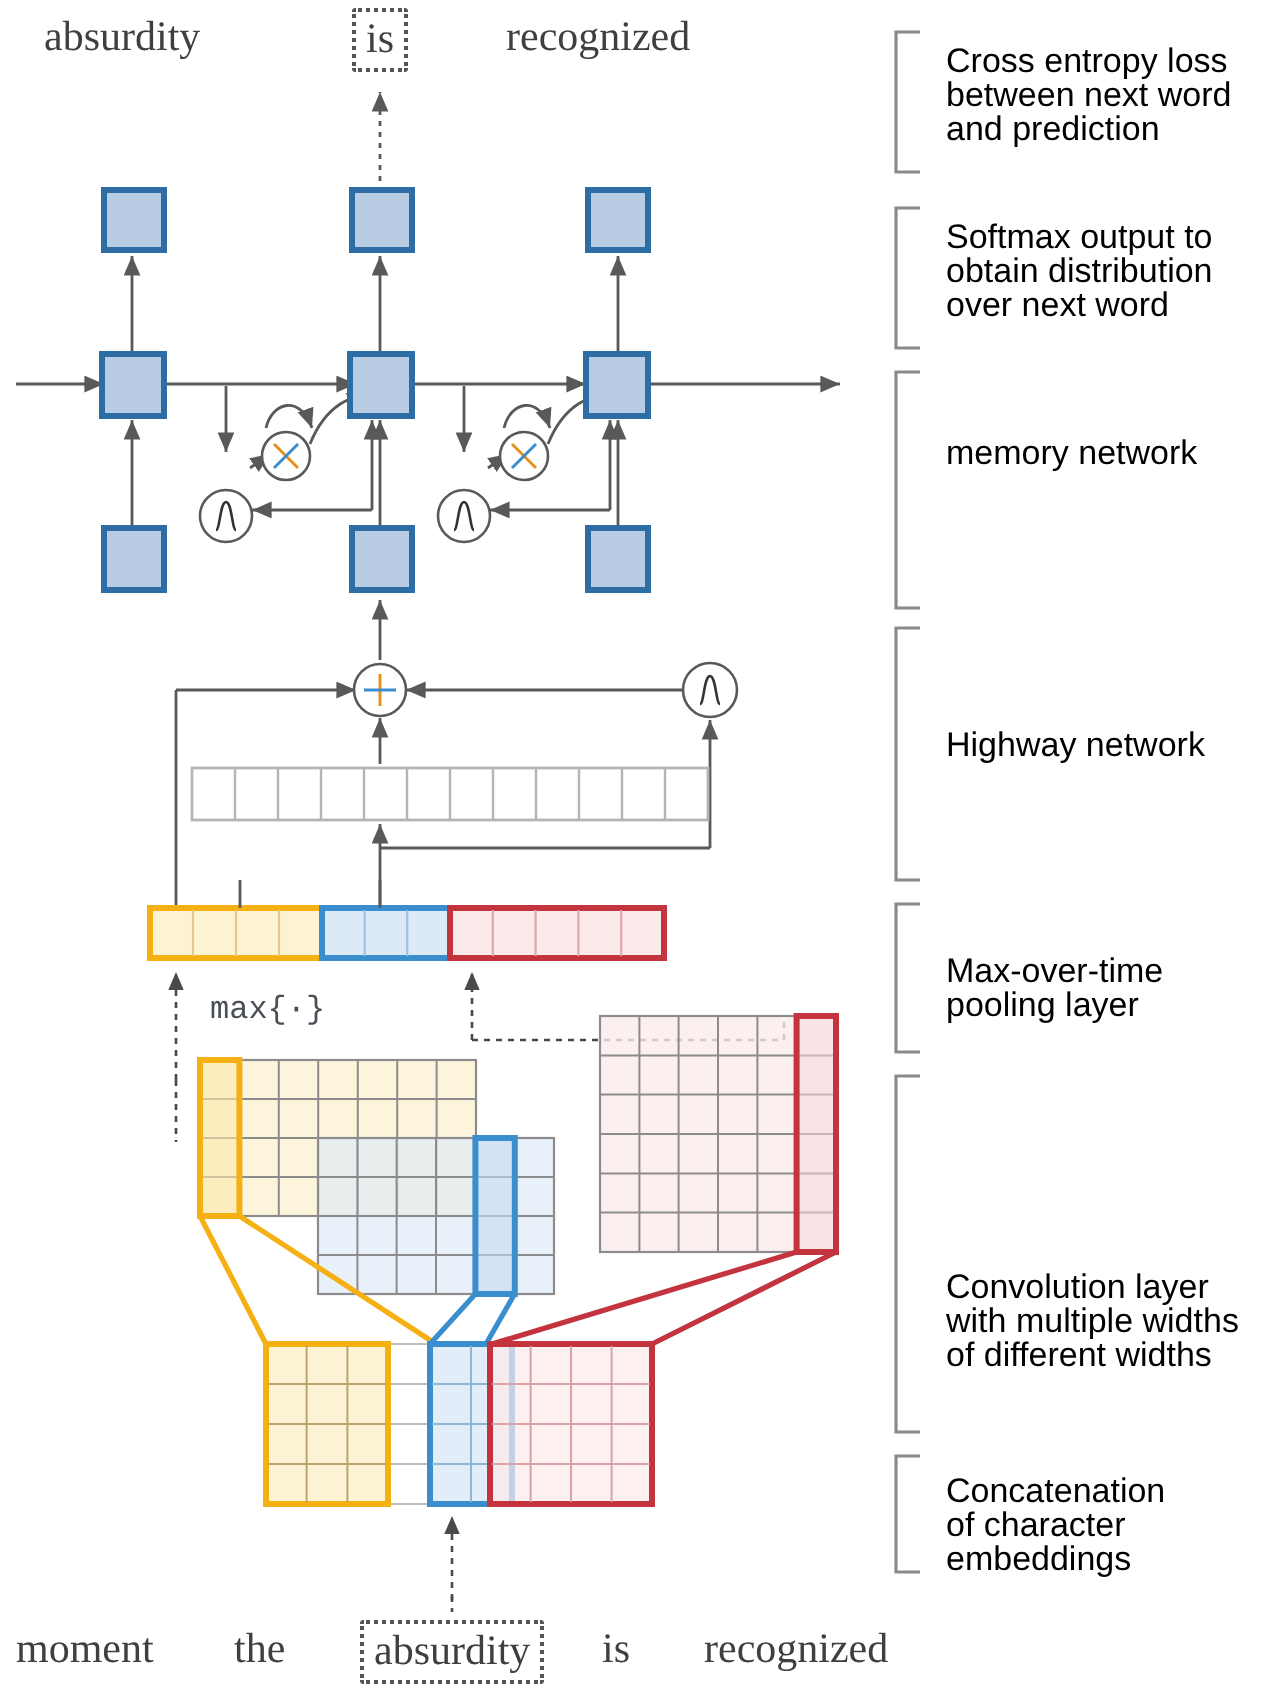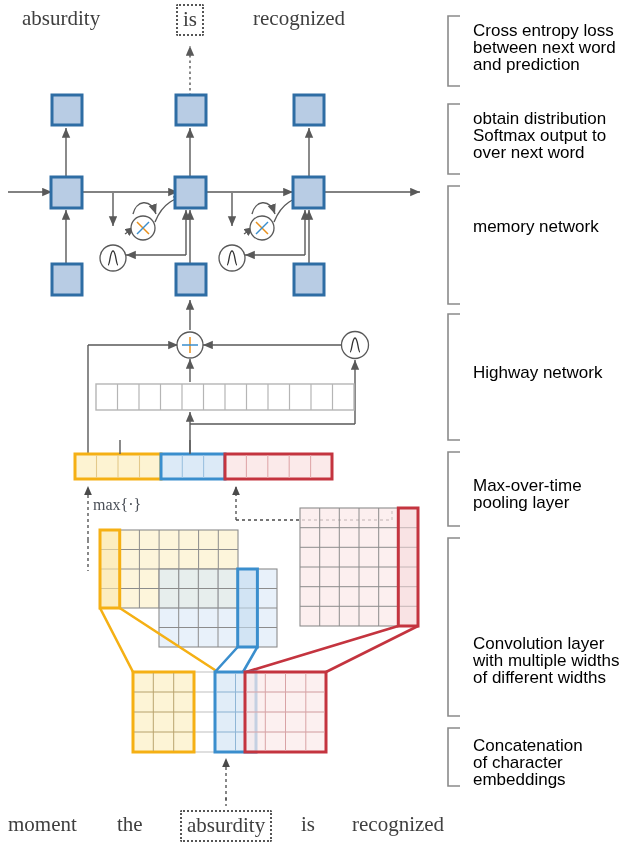--- a/index.html
+++ b/index.html
@@ -7,22 +7,22 @@
        font-family:"Liberation Sans",sans-serif;}
   #stage{position:absolute;left:0;top:0;width:528px;height:846px;}
   svg#diagram{position:absolute;left:0;top:0;width:632px;height:846px;}
   .word{position:absolute;font-family:"Liberation Serif",serif;font-size:21px;
         color:#3f3f3f;white-space:nowrap;}
   .wordbox{position:absolute;font-family:"Liberation Serif",serif;font-size:21px;
            color:#3f3f3f;white-space:nowrap;border:2px dotted #555;
            padding:1px 5px 2px 5px;border-radius:2px;}
   .ann{position:absolute;width:150px;text-align:left;color:#000000;
        font-size:17px;line-height:17px;font-family:"Liberation Sans",sans-serif;}
-  .maxlbl{position:absolute;font-family:Liberation Serif, serif;font-size:16px;
-          color:#4a4f57;}
+  .maxlbl{position:absolute;font-family:Liberation Mono, monospace;font-size:16px;
+          color:#4a4f57;margin-left:12px;}
 </style>
 </head>
 <body>
 
 <div id="stage">
 
   <div class="word" style="left:22px;top:6px;">absurdity</div>
   <div class="wordbox" style="left:176px;top:4px;">is</div>
   <div class="word" style="left:253px;top:6px;">recognized</div>
 
@@ -33,22 +33,22 @@
   <div class="word" style="left:352px;top:812px;">recognized</div>
 
   <div class="maxlbl" style="left:93px;top:496px;">max{·}</div>
 
   <div class="ann" style="left:473px;top:22px;">
     <div>Cross entropy loss</div>
     <div>between next word</div>
     <div>and prediction</div>
   </div>
   <div class="ann" style="left:473px;top:110px;">
+    <div>Softmax output to</div>
     <div>obtain distribution</div>
-    <div>Softmax output to</div>
     <div>over next word</div>
   </div>
   <div class="ann" style="left:473px;top:218px;">
     <div>memory network</div>
   </div>
   <div class="ann" style="left:473px;top:364px;">
     <div>Highway network</div>
   </div>
   <div class="ann" style="left:473px;top:477px;">
     <div>Max-over-time</div>

